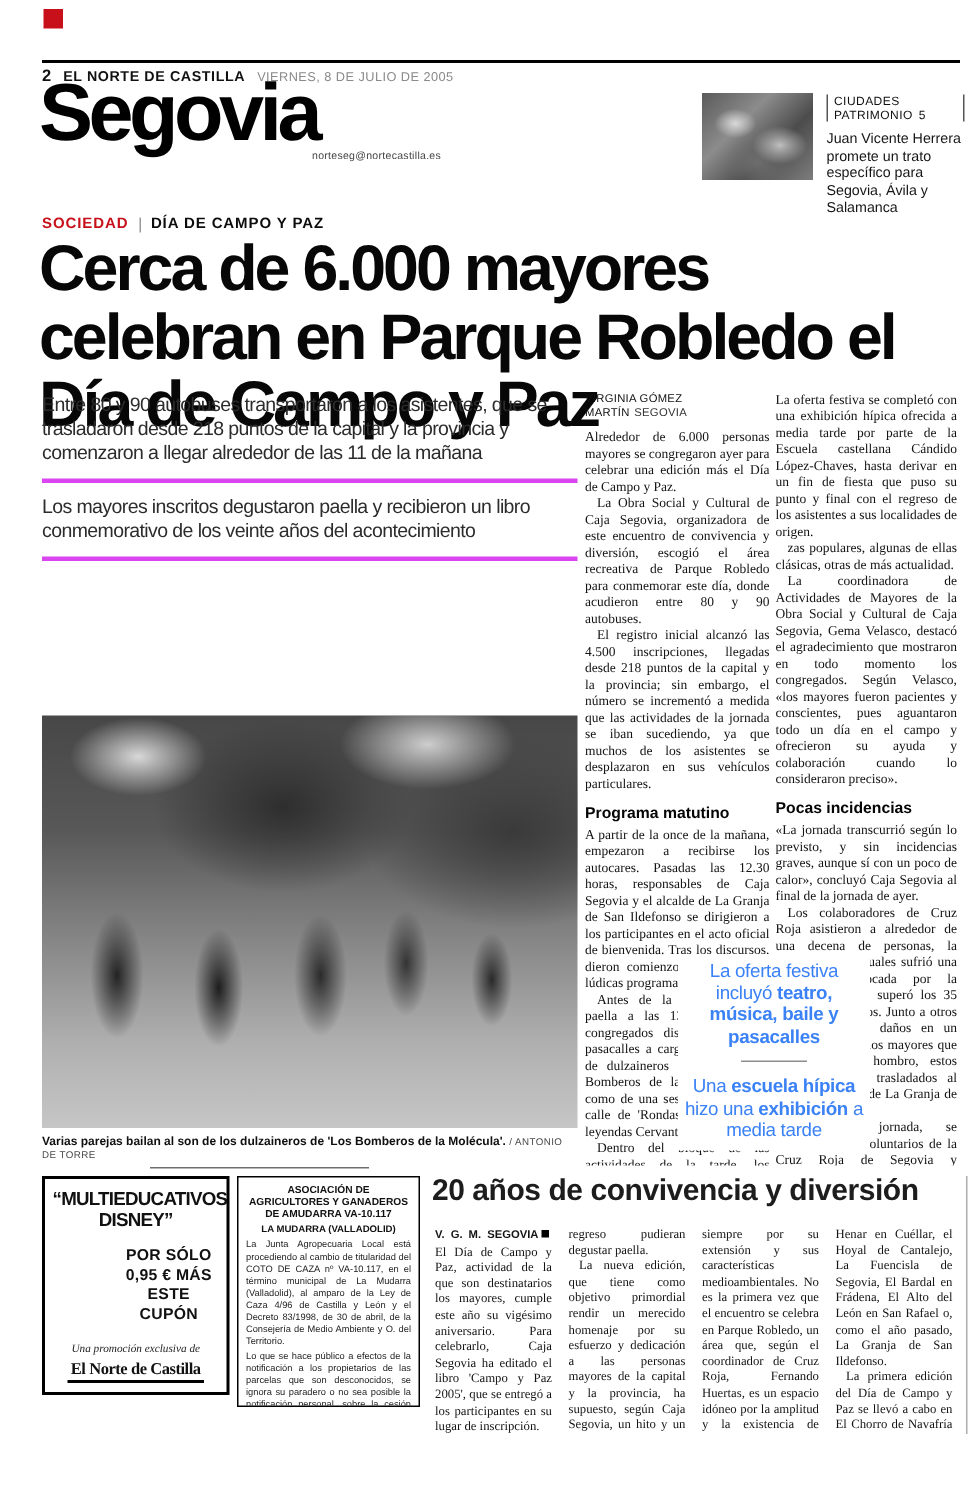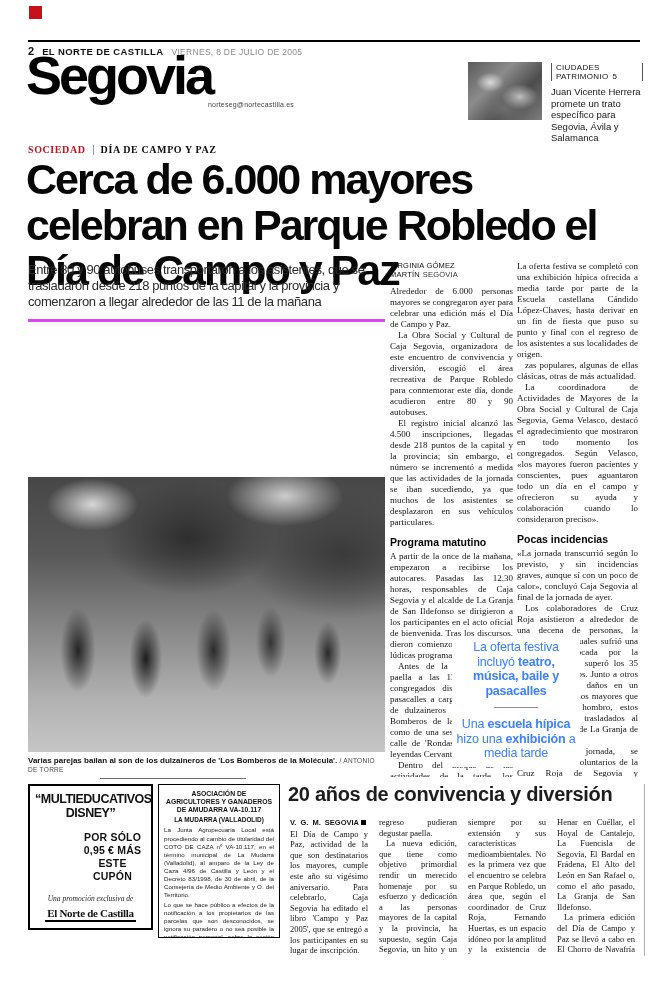--- a/index.html
+++ b/index.html
@@ -21,21 +21,21 @@
     background:
       radial-gradient(20px 14px at 30% 35%, #d9d9d9 0%, rgba(217,217,217,0) 70%),
       radial-gradient(26px 18px at 70% 60%, #bfbfbf 0%, rgba(191,191,191,0) 70%),
       radial-gradient(30px 24px at 50% 80%, #6e6e6e 0%, rgba(110,110,110,0) 75%),
       linear-gradient(135deg,#5a5a5a 0%,#8c8c8c 35%,#4c4c4c 65%,#7d7d7d 100%);}
   .promo-text{position:absolute;left:551px;top:63px;width:92px;}
   .promo-kicker{font-size:8px;font-weight:normal;letter-spacing:.3px;border-left:1px solid #555;border-right:1px solid #555;padding:0 4px;display:inline-block;}
   .promo-kicker .pageref{margin-left:4px;}
   .promo-body{margin-top:3px;font-size:9.5px;line-height:1.22;color:#161616;}
   
-  .kicker{position:absolute;left:28px;top:144px;display:flex;align-items:center;gap:7px;font-family:Liberation Serif, serif;}
+  .kicker{position:absolute;left:28px;top:144px;display:flex;align-items:center;gap:7px;}
   .kicker .sec{color:#c8101a;font-weight:bold;font-size:10px;letter-spacing:.6px;}
   .kicker .bar{width:1px;height:10px;background:#9a9a9a;}
   .kicker .topic{font-weight:bold;font-size:10px;letter-spacing:.6px;color:#0d0d0d;}
   .headline{position:absolute;left:26px;top:157px;width:614px;font-size:43px;line-height:1.06;font-weight:bold;letter-spacing:-2px;color:#070707;}
   
   .deck{position:absolute;left:28px;top:262px;width:357px;}
   .deck p{margin:0 0 8px 0;padding:0 0 9px 0;border-bottom:3px solid #d946ef;
     font-size:13px;line-height:16px;letter-spacing:-.4px;color:#2c2c2c;}
   
   .col{position:absolute;top:261px;height:516px;overflow:hidden;}
@@ -117,20 +117,21 @@
   <div class="kicker">
     <span class="sec">SOCIEDAD</span>
     <span class="bar"></span>
     <span class="topic">DÍA DE CAMPO Y PAZ</span>
   </div>
 
   <h1 class="headline" style="margin:0;">Cerca de 6.000 mayores celebran en Parque Robledo el Día de Campo y Paz</h1>
 
   <div class="deck">
     <p>Entre 80 y 90 autobuses transportaron a los asistentes, que se trasladaron desde 218 puntos de la capital y la provincia y comenzaron a llegar alrededor de las 11 de la mañana</p>
+    <p>Los mayores inscritos degustaron paella y recibieron un libro conmemorativo de los veinte años del acontecimiento</p>
   </div>
 
   <div class="col col1">
     <p class="byline"><span class="author">VIRGINIA GÓMEZ MARTÍN</span><span class="place">SEGOVIA</span></p>
     <p class="body">Alrededor de 6.000 personas mayores se congregaron ayer para celebrar una edición más el Día de Campo y Paz.</p>
     <p class="body">La Obra Social y Cultural de Caja Segovia, organizadora de este encuentro de convivencia y diversión, escogió el área recreativa de Parque Robledo para conmemorar este día, donde acudieron entre 80 y 90 autobuses.</p>
     <p class="body">El registro inicial alcanzó las 4.500 inscripciones, llegadas desde 218 puntos de la capital y la provincia; sin embargo, el número se incrementó a medida que las actividades de la jornada se iban sucediendo, ya que muchos de los asistentes se desplazaron en sus vehículos particulares.</p>
     <h4>Programa matutino</h4>
     <p class="body">A partir de la once de la mañana, empezaron a recibirse los autocares. Pasadas las 12.30 horas, responsables de Caja Segovia y el alcalde de La Granja de San Ildefonso se dirigieron a los participantes en el acto oficial de bienvenida. Tras los discursos, dieron comienzo las actividades lúdicas programadas.</p>
     <p class="body">Antes de la degustación de paella a las 13.30 horas, los congregados disfrutaron de un pasacalles a cargo de la Escuela de dulzaineros segovianos 'Los Bomberos de la Molécula', así como de una sesión de teatro de calle de 'Rondas, mitos, ritos y leyendas Cervantinas'.</p>

